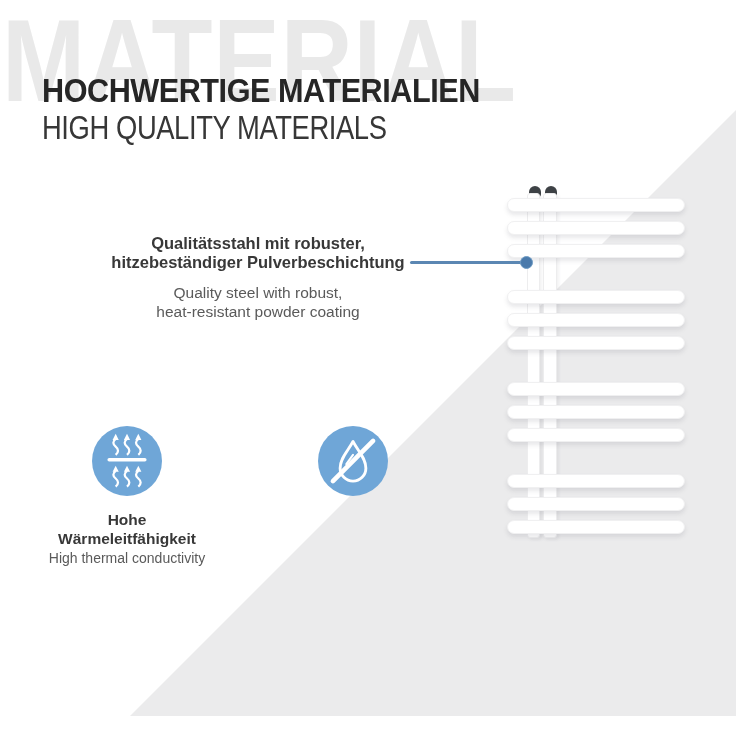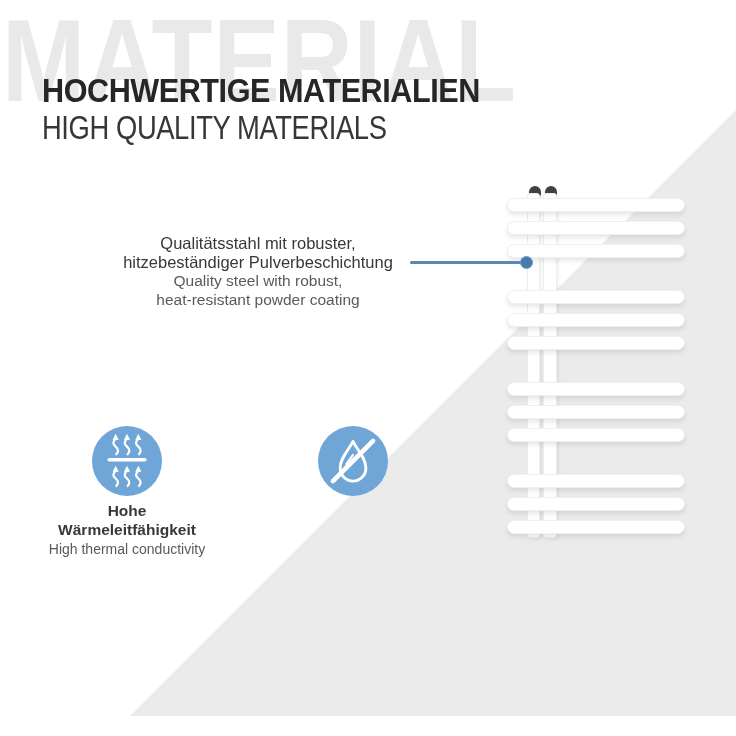--- a/index.html
+++ b/index.html
@@ -40,22 +40,22 @@
   }
   .title-en{
     position:absolute;left:42px;top:110px;z-index:3;
     font-size:33px;font-weight:400;line-height:36px;color:#373737;
     white-space:nowrap;letter-spacing:-0.5px;
     transform:scaleX(0.83);transform-origin:0 0;
   }
 
   
   .callout-text{position:absolute;left:58px;top:234px;width:400px;text-align:center;z-index:3;}
-  .callout-bold{font-size:16.5px;font-weight:normal;color:var(--t-dark);line-height:19px;}
-  .callout-reg{font-size:15.5px;color:var(--t-gray);line-height:18.5px;margin-top:0;}
+  .callout-bold{font-size:16.5px;font-weight:bold;color:var(--t-dark);line-height:19px;}
+  .callout-reg{font-size:15.5px;color:var(--t-gray);line-height:18.5px;margin-top:12px;}
 
   .callout-line{
     position:absolute;left:410px;top:261px;width:112px;height:3px;
     background:var(--line-blue);border-radius:2px;z-index:4;
   }
   .callout-dot{
     position:absolute;left:520px;top:256px;width:13px;height:13px;
     border-radius:50%;background:var(--dot-blue);
     border:1px solid #6f9cc4;z-index:4;
   }
@@ -80,21 +80,21 @@
     border:1px solid #f0f0f1;border-radius:7px;
     box-shadow:0 3px 4px rgba(110,110,125,0.16);z-index:3;
   }
 
   
   .feature{position:absolute;top:426px;width:202px;text-align:center;z-index:3;}
   .feature.f1{left:26px;}
   .feature.f2{left:252px;}
   .feature-icon{width:70px;height:70px;margin:0 auto;display:block;}
   .feature-title{
-    margin-top:6px;font-size:15.5px;font-weight:bold;color:var(--t-dark);line-height:18.5px;
+    margin-top:15px;font-size:15.5px;font-weight:bold;color:var(--t-dark);line-height:18.5px;
   }
   .feature-sub{margin-top:1px;font-size:14px;color:var(--t-gray);line-height:18.5px;}
 </style>
 </head>
 <body>
 
 <div class="wedge"></div>
 
 <div class="watermark">MATERIAL</div>
 

